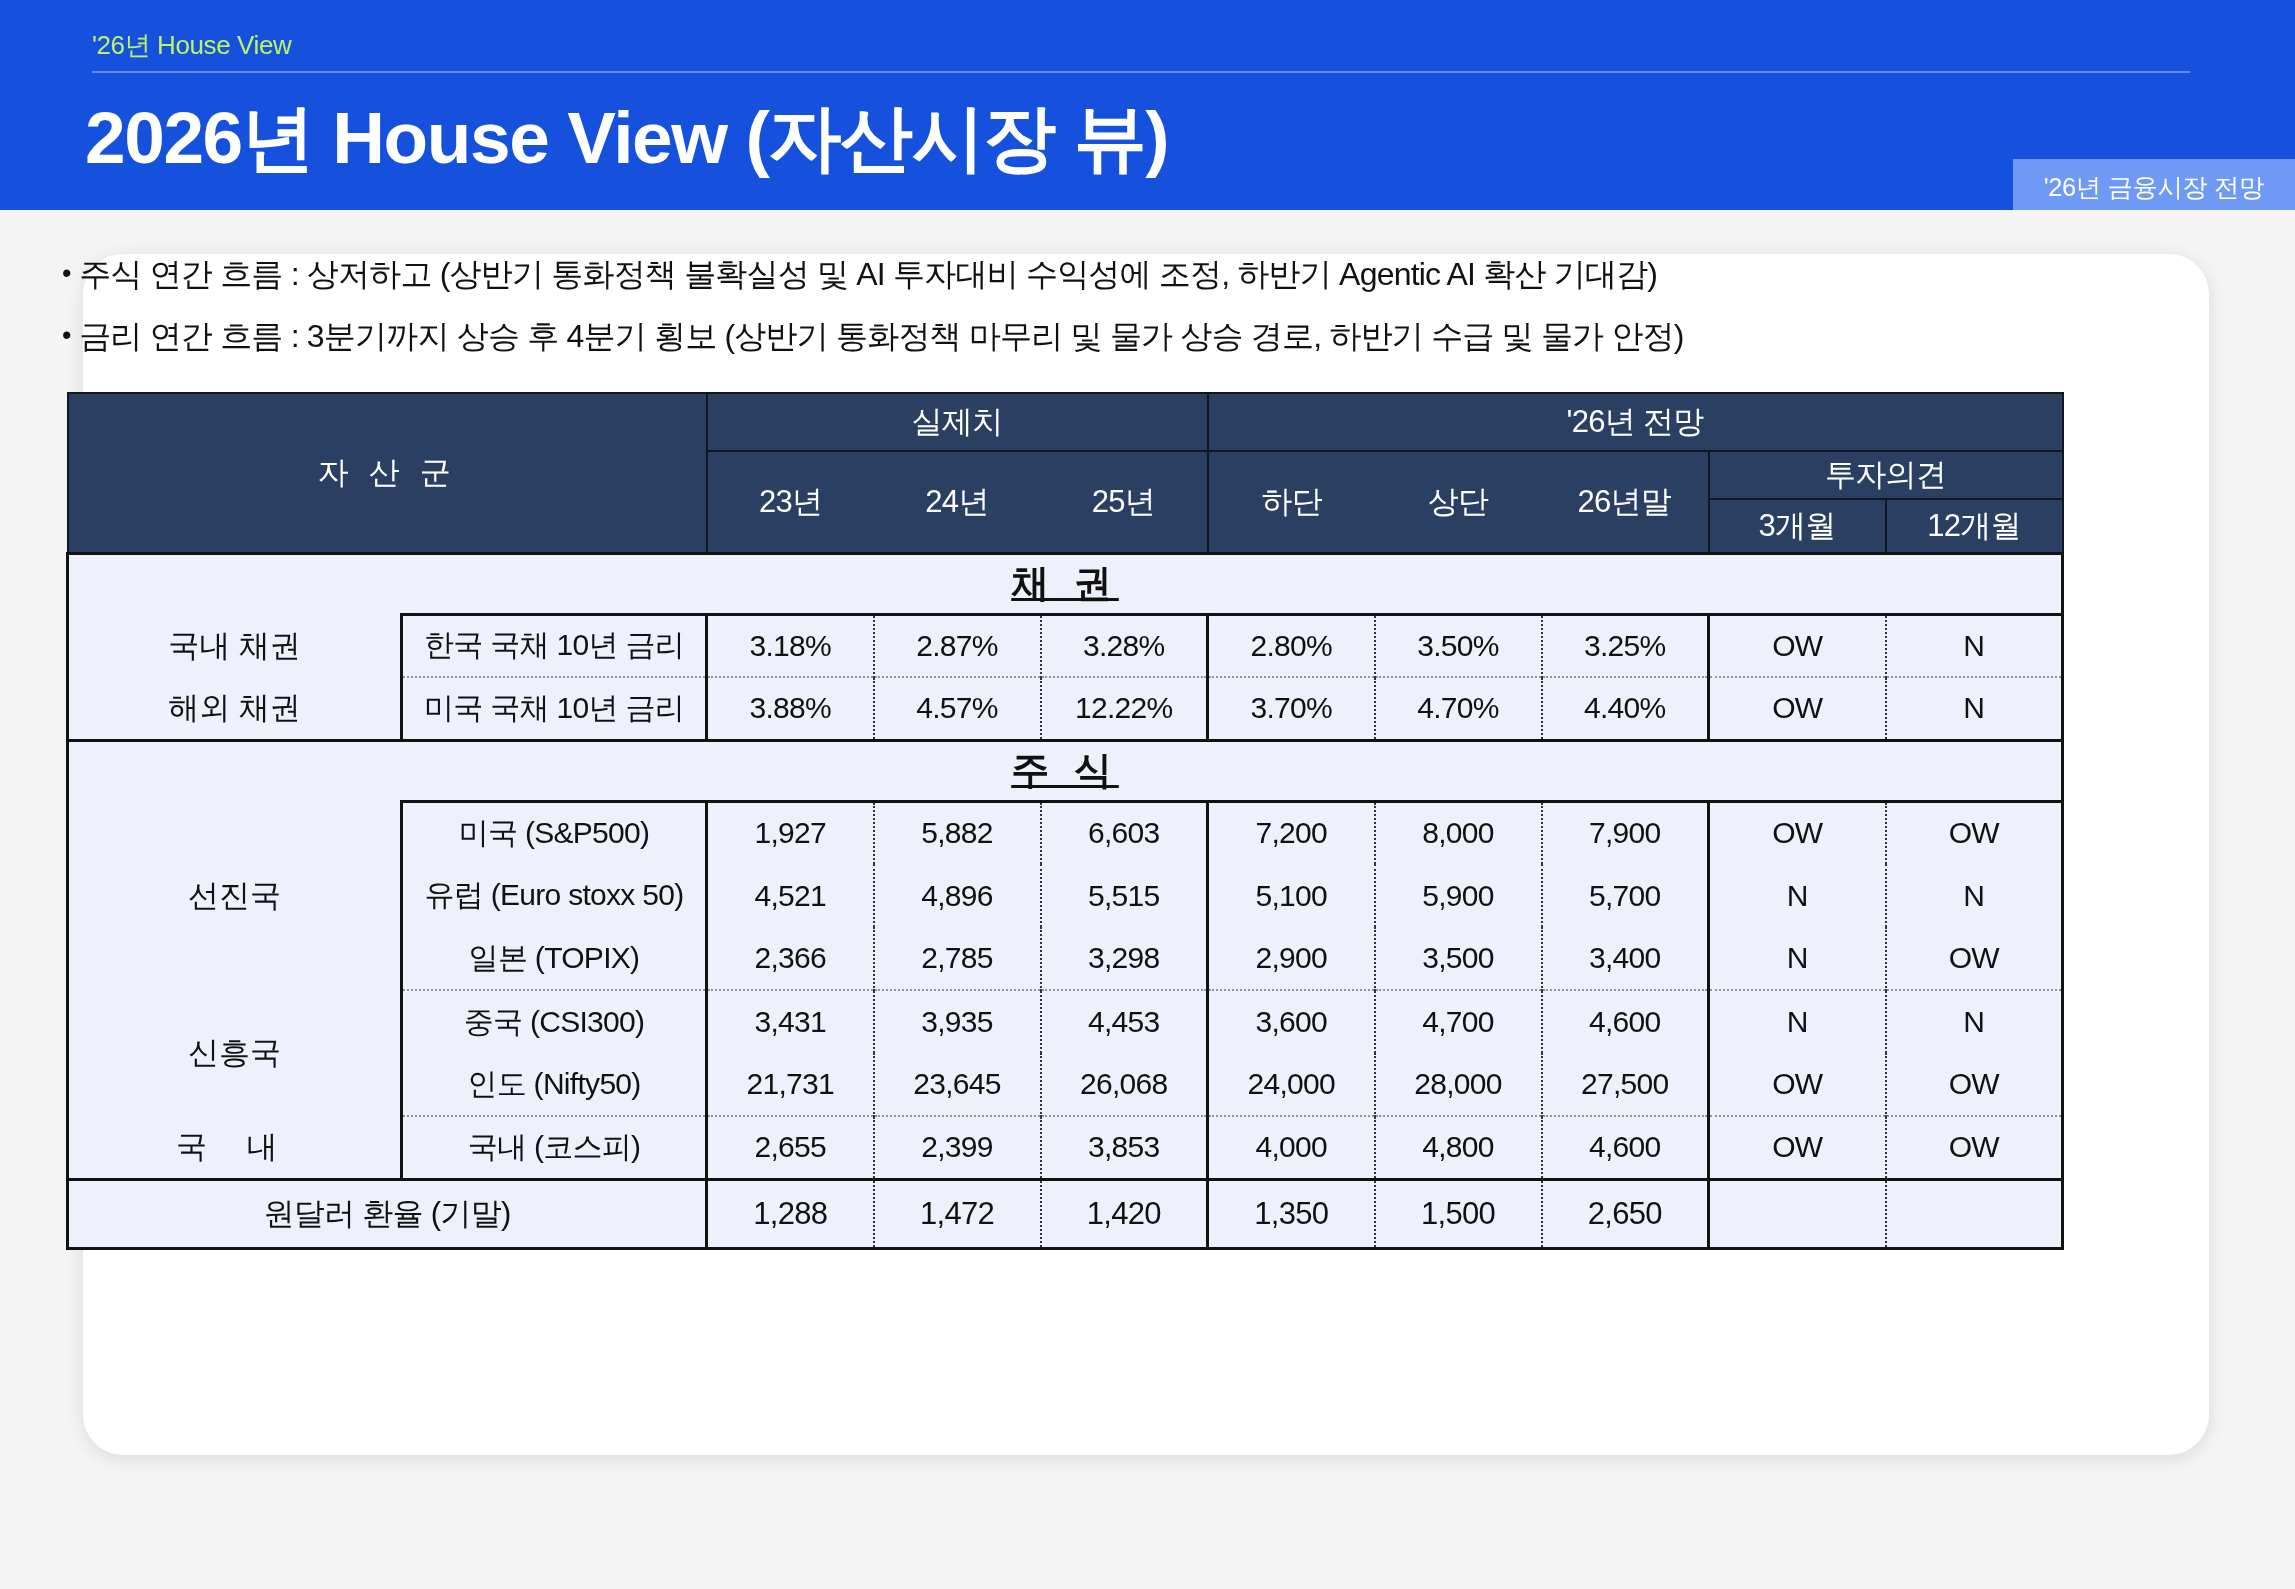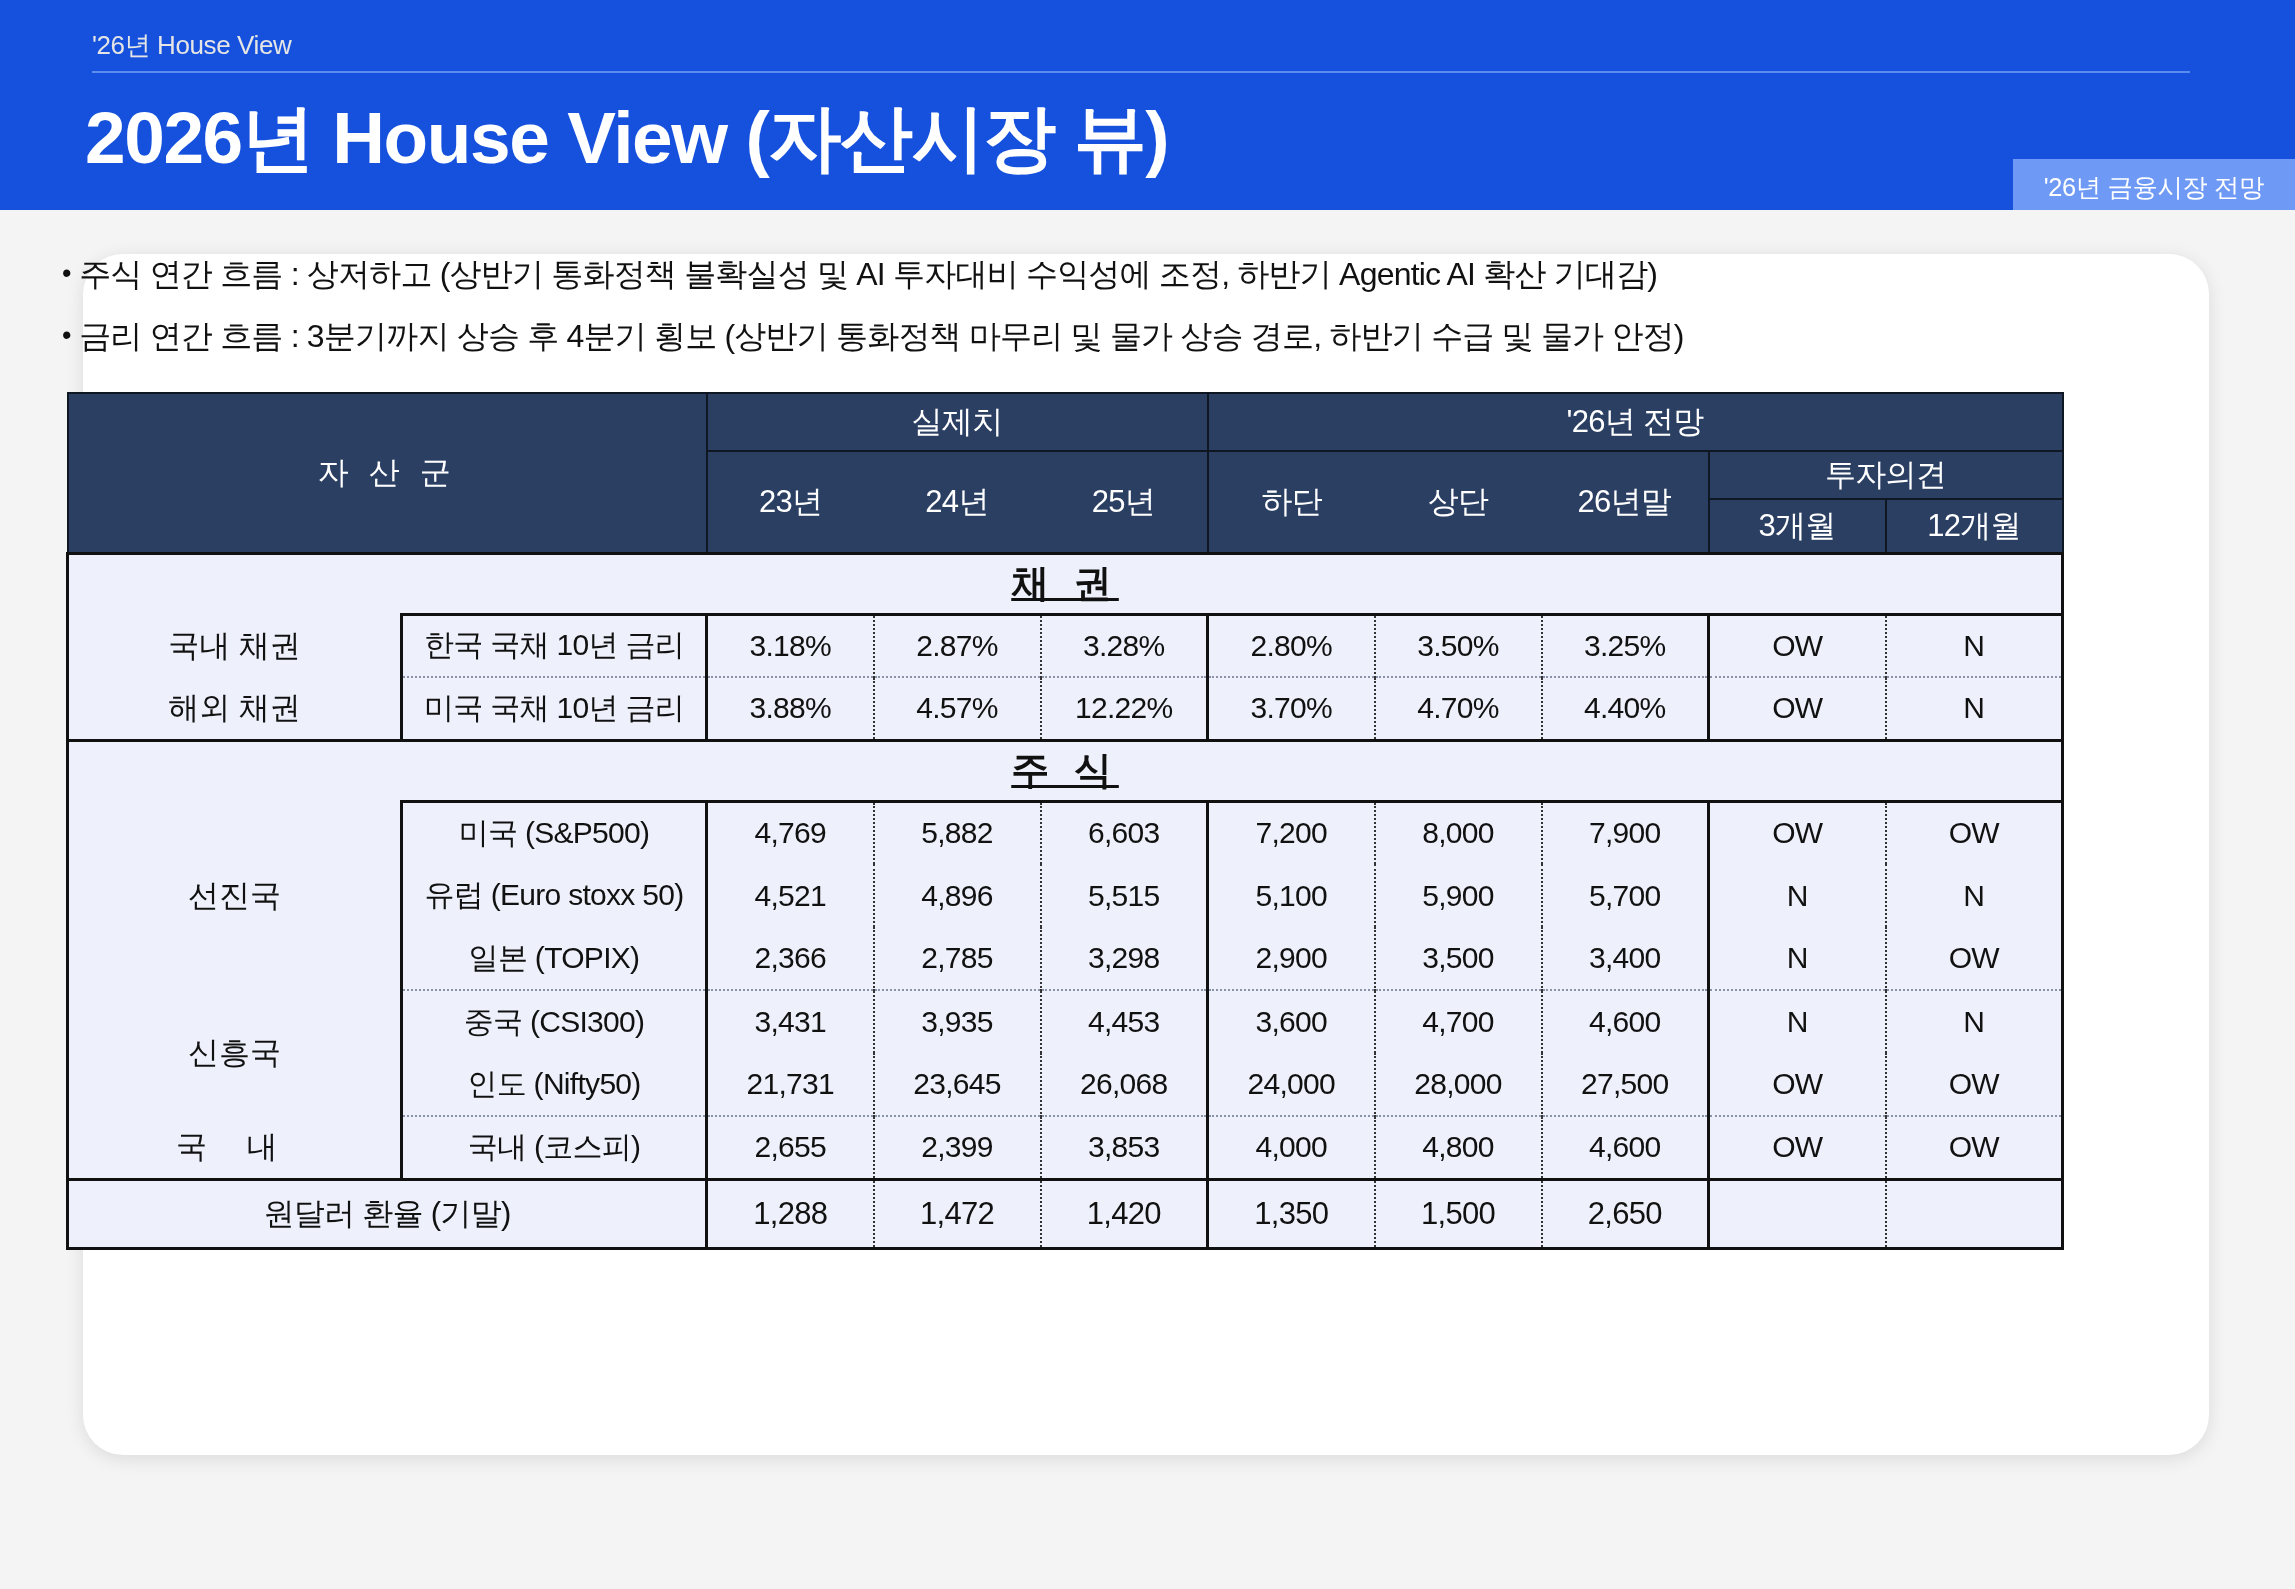--- a/index.html
+++ b/index.html
@@ -11,21 +11,21 @@
   }
 
   
   .header {
     position:relative;
     width:2295px; height:210px;
     background:#1551dd;
   }
   .breadcrumb {
     position:absolute; left:92px; top:28px;
-    font-size:26px; color:#e5e5e5; letter-spacing:-0.4px;
+    font-size:26px; color:#bef264; letter-spacing:-0.4px;
   }
   .hrule {
     position:absolute; left:92px; top:71px;
     width:2098px; height:2.1px; background:#5b8cf0;
   }
   .title {
     position:absolute; left:85px; top:90px;
     font-size:73px; font-weight:bold; color:#ffffff;
     letter-spacing:-1.4px; white-space:nowrap;
   }
@@ -225,21 +225,21 @@
         <td class="dl br dtop">N</td>
       </tr>
 
       <tr>
         <td colspan="11" class="cat bt bl br">주  식</td>
       </tr>
 
       <tr class="datarow">
         <td colspan="2" rowspan="3" class="sub bl">선진국</td>
         <td class="name bt bl">미국 (S&amp;P500)</td>
-        <td class="hist bt bl">4,769</td>
+        <td class="hist bt bl">1,927</td>
         <td class="hist bt dl">5,882</td>
         <td class="bt dl">6,603</td>
         <td class="bt bl">7,200</td>
         <td class="bt dl">8,000</td>
         <td class="bt dl">7,900</td>
         <td class="bt bl">OW</td>
         <td class="bt dl br">OW</td>
       </tr>
       <tr class="datarow">
         <td class="name bl">유럽 (Euro stoxx 50)</td>

